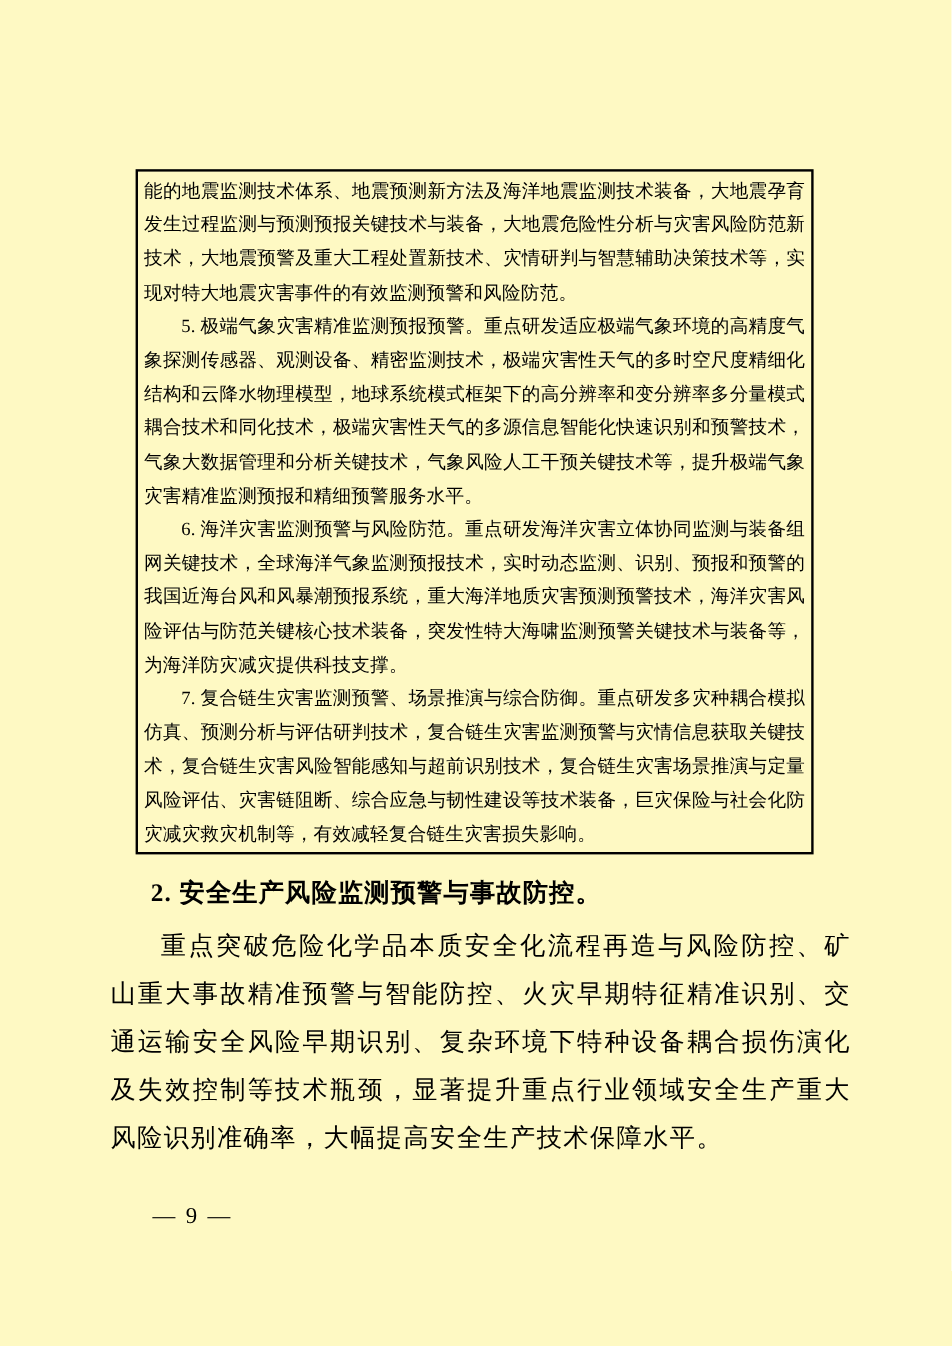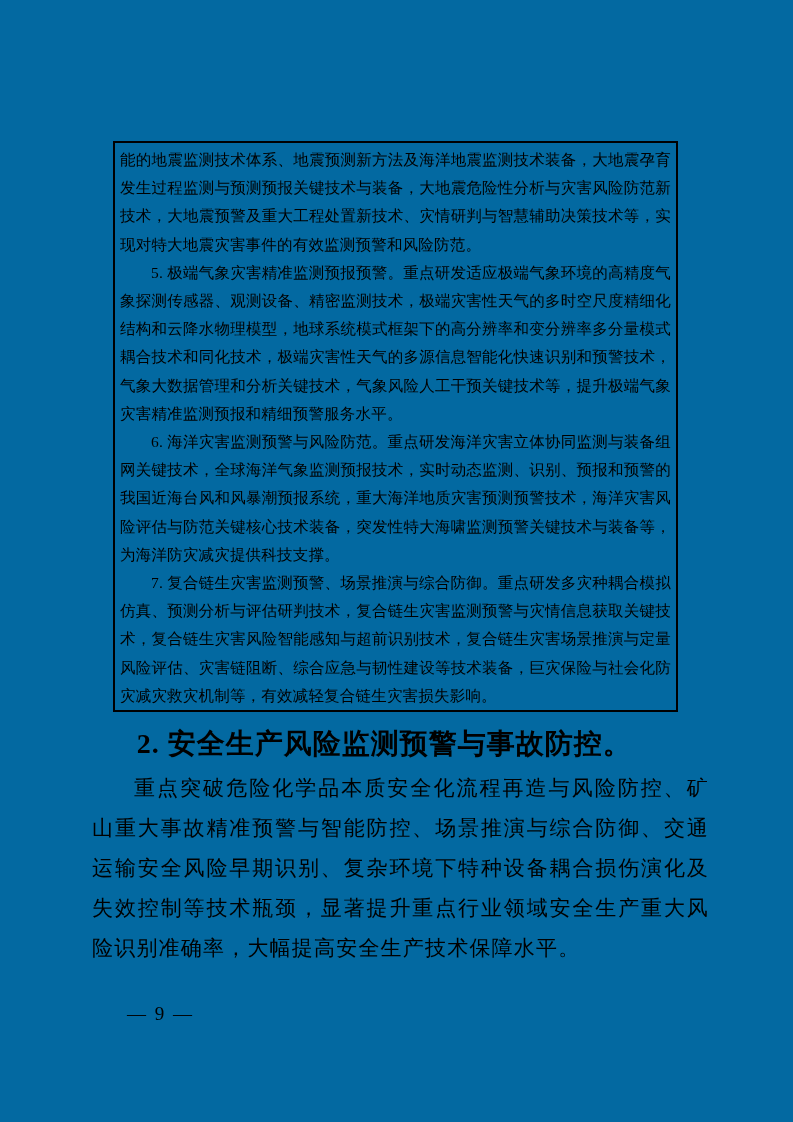--- a/index.html
+++ b/index.html
@@ -1,20 +1,20 @@
 <!DOCTYPE html>
 <html><head>
 <meta charset="utf-8">
 <style>
   html, body { margin: 0; padding: 0; background: #ffffff; }
   .page {
     position: relative;
     width: 793px;
     height: 1122px;
-    background: #0369a1;
+    background: #fef9c3;
     color: #000000;
     font-family: "Liberation Serif", "DejaVu Serif", serif;
     overflow: hidden;
   }
   .excerpt-box {
     position: absolute;
     left: 113px;
     top: 141px;
     width: 565px;
     height: 571px;
@@ -33,21 +33,21 @@
   }
   .box-p.indent { text-indent: 2em; }
   .main-section {
     position: absolute;
     left: 92px;
     top: 726px;
     width: 617px;
   }
   .section-heading {
     margin: 0;
-    font-size: 28px;
+    font-size: 21px;
     line-height: 36px;
     font-weight: bold;
     text-indent: 1.6em;
     letter-spacing: 1px;
   }
   .section-body {
     margin: 6px 0 0 0;
     font-size: 21px;
     line-height: 40px;
     text-align: justify;
@@ -72,18 +72,18 @@
 
   <div class="excerpt-box">
     <p class="box-p">能的地震监测技术体系、地震预测新方法及海洋地震监测技术装备，大地震孕育发生过程监测与预测预报关键技术与装备，大地震危险性分析与灾害风险防范新技术，大地震预警及重大工程处置新技术、灾情研判与智慧辅助决策技术等，实现对特大地震灾害事件的有效监测预警和风险防范。</p>
     <p class="box-p indent">5. 极端气象灾害精准监测预报预警。重点研发适应极端气象环境的高精度气象探测传感器、观测设备、精密监测技术，极端灾害性天气的多时空尺度精细化结构和云降水物理模型，地球系统模式框架下的高分辨率和变分辨率多分量模式耦合技术和同化技术，极端灾害性天气的多源信息智能化快速识别和预警技术，气象大数据管理和分析关键技术，气象风险人工干预关键技术等，提升极端气象灾害精准监测预报和精细预警服务水平。</p>
     <p class="box-p indent">6. 海洋灾害监测预警与风险防范。重点研发海洋灾害立体协同监测与装备组网关键技术，全球海洋气象监测预报技术，实时动态监测、识别、预报和预警的我国近海台风和风暴潮预报系统，重大海洋地质灾害预测预警技术，海洋灾害风险评估与防范关键核心技术装备，突发性特大海啸监测预警关键技术与装备等，为海洋防灾减灾提供科技支撑。</p>
     <p class="box-p indent">7. 复合链生灾害监测预警、场景推演与综合防御。重点研发多灾种耦合模拟仿真、预测分析与评估研判技术，复合链生灾害监测预警与灾情信息获取关键技术，复合链生灾害风险智能感知与超前识别技术，复合链生灾害场景推演与定量风险评估、灾害链阻断、综合应急与韧性建设等技术装备，巨灾保险与社会化防灾减灾救灾机制等，有效减轻复合链生灾害损失影响。</p>
   </div>
 
   <div class="main-section">
     <h2 class="section-heading">2. 安全生产风险监测预警与事故防控。</h2>
-    <p class="section-body">重点突破危险化学品本质安全化流程再造与风险防控、矿山重大事故精准预警与智能防控、场景推演与综合防御、交通运输安全风险早期识别、复杂环境下特种设备耦合损伤演化及失效控制等技术瓶颈，显著提升重点行业领域安全生产重大风险识别准确率，大幅提高安全生产技术保障水平。</p>
+    <p class="section-body">重点突破危险化学品本质安全化流程再造与风险防控、矿山重大事故精准预警与智能防控、火灾早期特征精准识别、交通运输安全风险早期识别、复杂环境下特种设备耦合损伤演化及失效控制等技术瓶颈，显著提升重点行业领域安全生产重大风险识别准确率，大幅提高安全生产技术保障水平。</p>
   </div>
 
   <div class="page-number">— 9 —</div>
 
 </div>
 
 </body></html>

